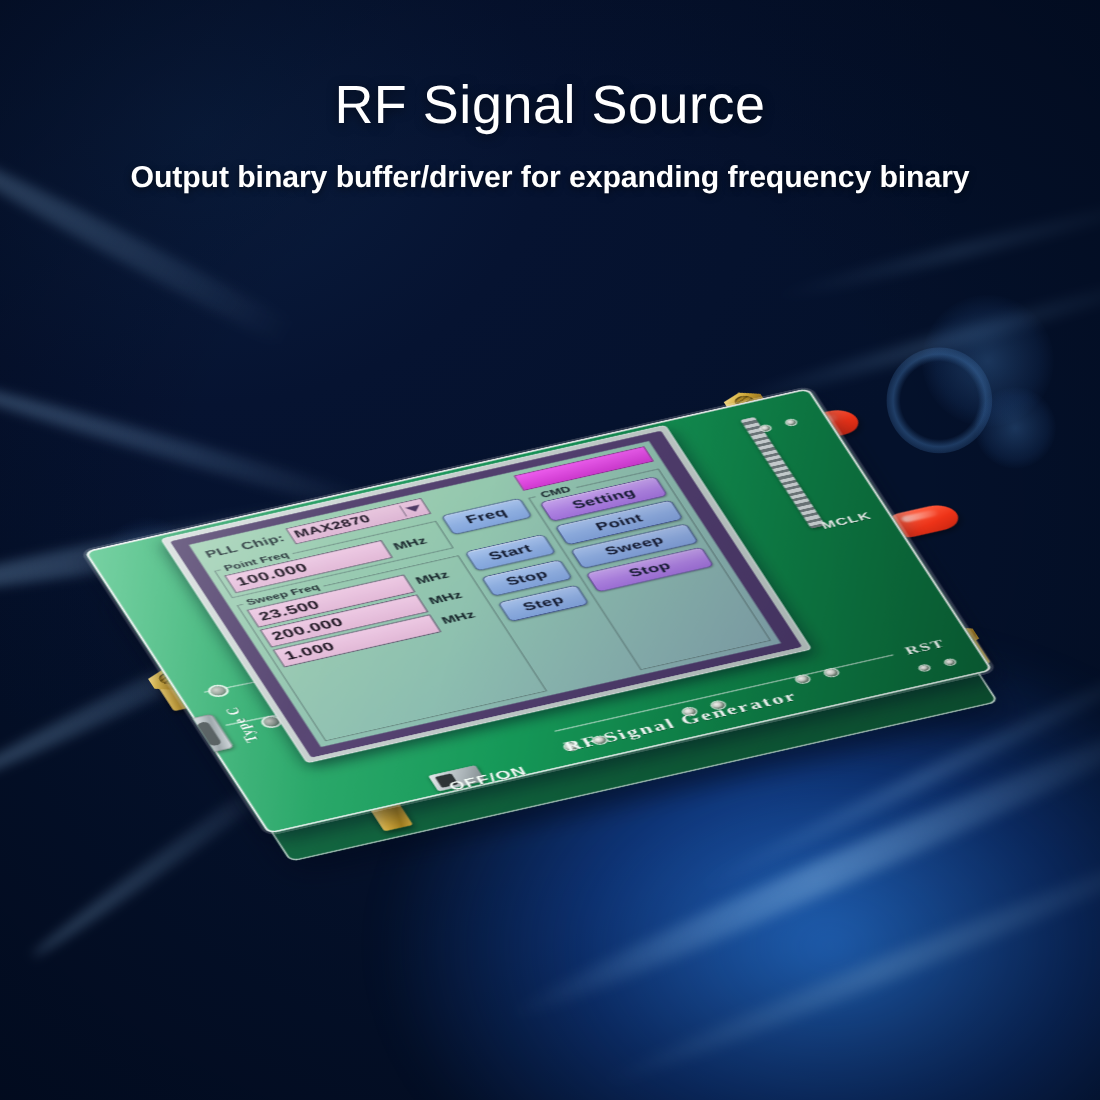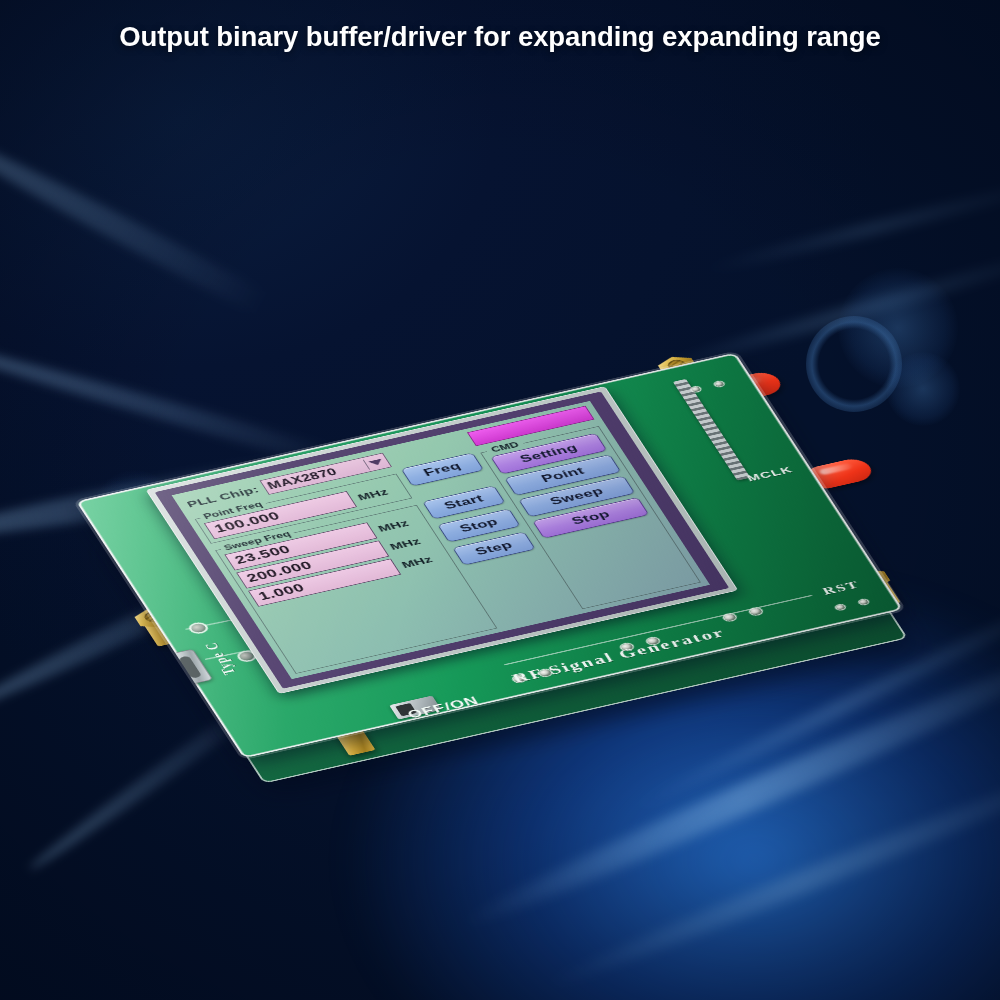--- a/index.html
+++ b/index.html
@@ -250,21 +250,22 @@
   <div class="streak" style="left:690px;top:218px;width:400px;height:12px;transform:rotate(-14deg);opacity:.3;"></div>
 
   <div class="bokeh" style="left:838px;top:268px;width:120px;height:120px;"></div>
   <div class="bokeh ring" style="left:806px;top:316px;width:96px;height:96px;"></div>
   <div class="bokeh" style="left:886px;top:352px;width:74px;height:74px;"></div>
   <div class="bokeh" style="left:92px;top:470px;width:86px;height:86px;opacity:.5;"></div>
   <div class="vig"></div>
 </div>
 
 <div class="head-wrap">
-  <div id="subtitle">Output binary buffer/driver for expanding expanding range</div>
+  <h1 id="title">RF Signal Source</h1>
+  <div id="subtitle">Output binary buffer/driver for expanding frequency binary</div>
 </div>
 
 <div id="device">
   <div class="plane">
 
     <div class="pcb-lower"></div>
 
     <div class="stand" style="left:-16px;top:196px;">
         <div class="post"></div>
         <div class="hex"></div>

